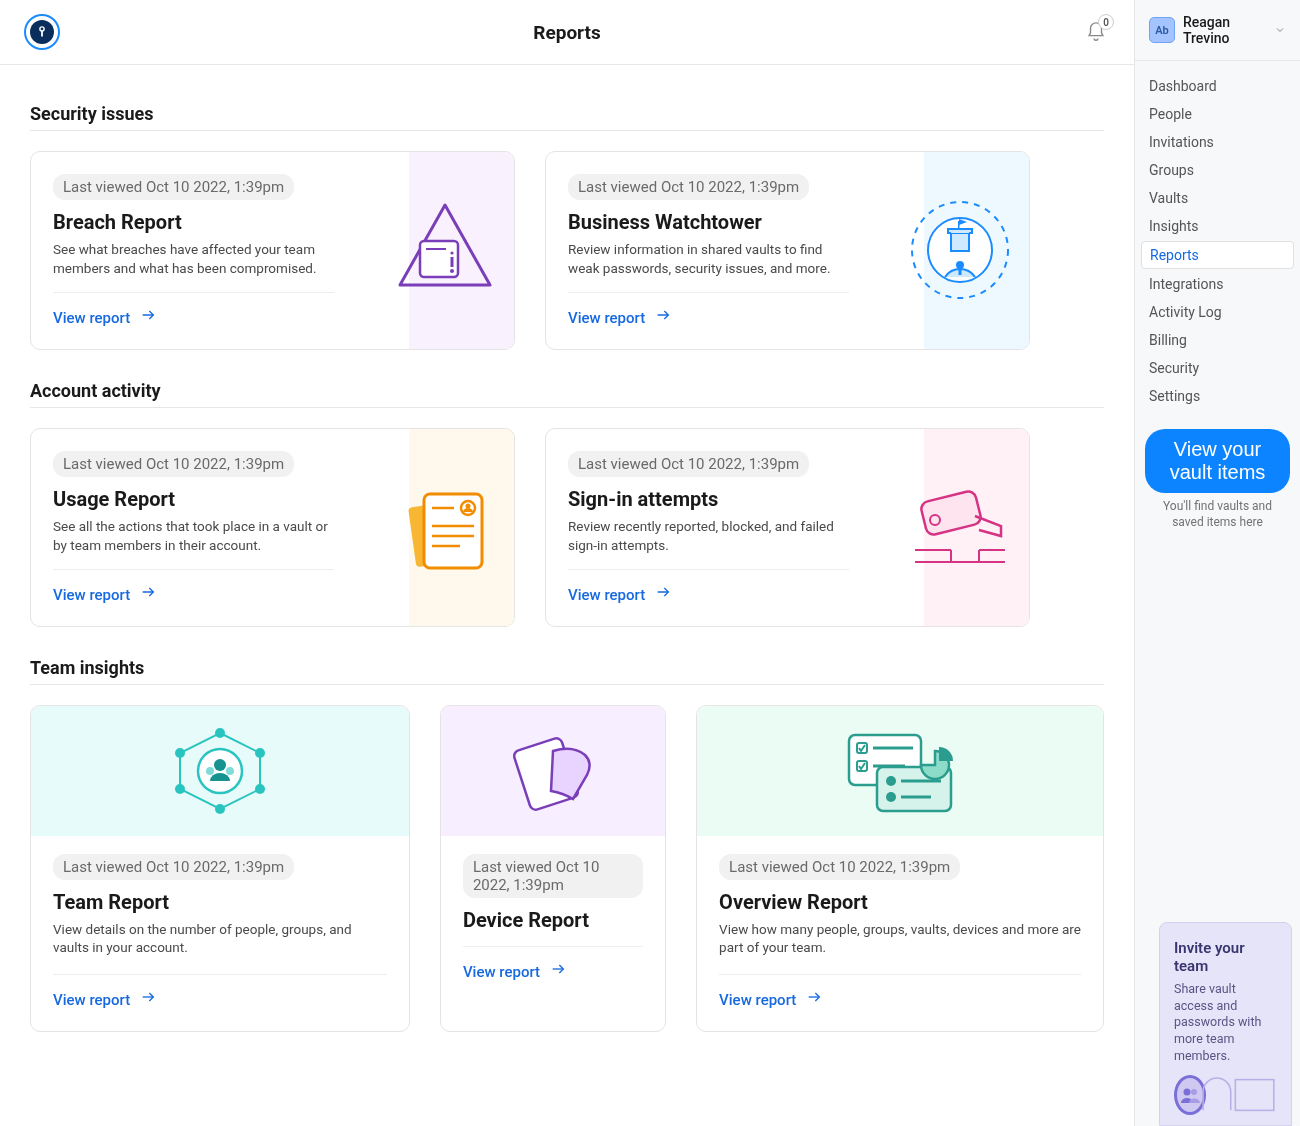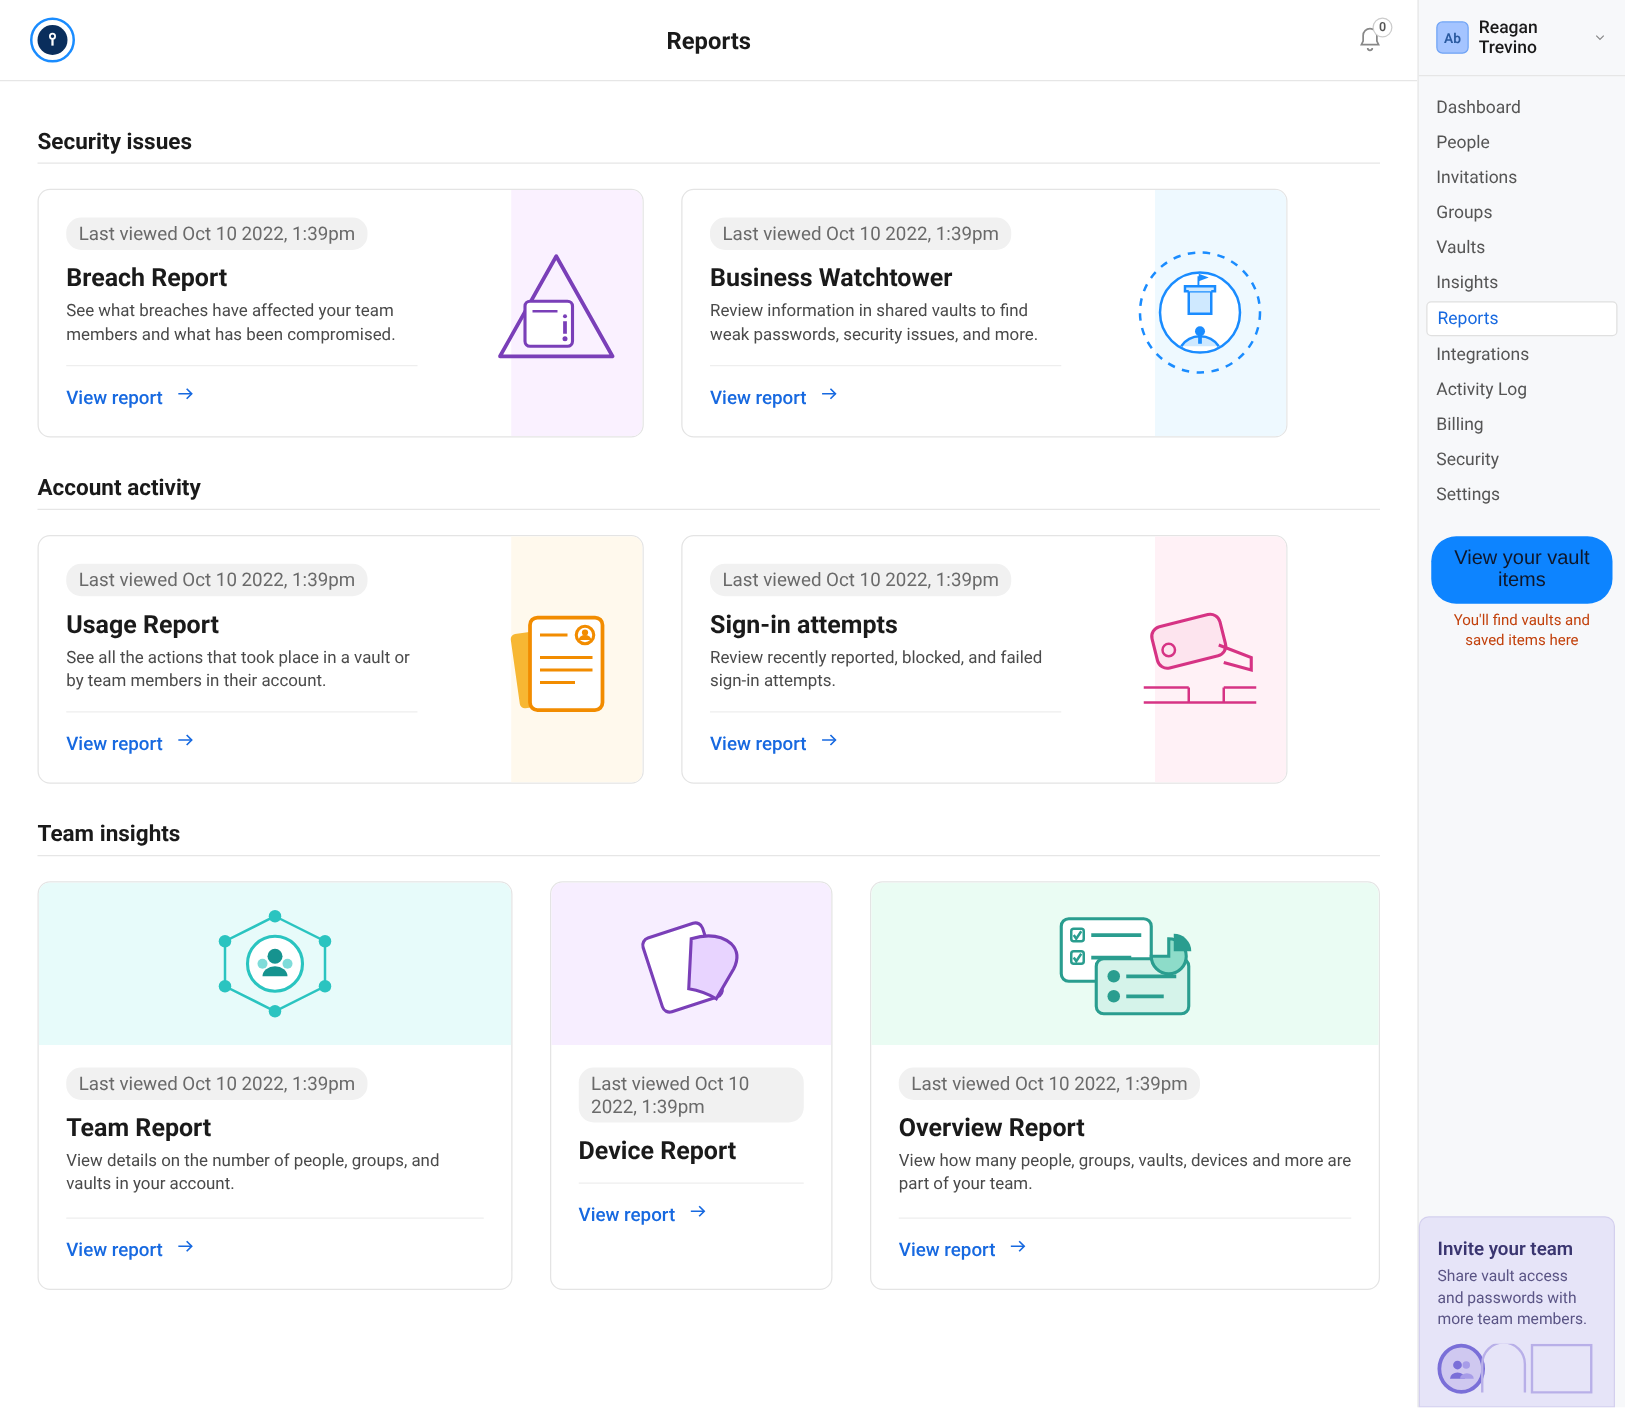--- a/index.html
+++ b/index.html
@@ -233,40 +233,40 @@
     cursor:pointer;
   }
   .sb-nav li.active {
     background:#fff;
     border:1px solid #e0e0e0;
     color:#1769e0;
   }
   .sb-vault-btn {
     margin:18px 10px 6px 10px;
     background:#0d84ff;
-    color:#0f172a;
+    color:#ffffff;
     border:none;
     border-radius:20px;
     padding:9px 12px;
-    font-size:16px;
+    font-size:20px;
     font-weight:500;
     cursor:pointer;
     text-align:center;
   }
   .sb-vault-hint {
     font-size:12px;
-    color:#c2410c;
+    color:#737373;
     text-align:center;
     padding:0 14px;
     line-height:1.3;
   }
   .sb-invite {
     position:absolute;
     bottom:0;
-    left:0;
+    left:24px;
     right:8px;
     background:#e6e4f8;
     border:1px solid #d4d0ee;
     border-radius:8px 8px 0 0;
     padding:16px 14px 10px 14px;
     overflow:hidden;
     margin-top:10px;
   }
   .sb-invite-title {font-size:15px;font-weight:600;color:#3a3570;margin-bottom:6px;}
   .sb-invite-desc {font-size:12.5px;color:#5a5485;line-height:1.35;margin-bottom:10px;}

